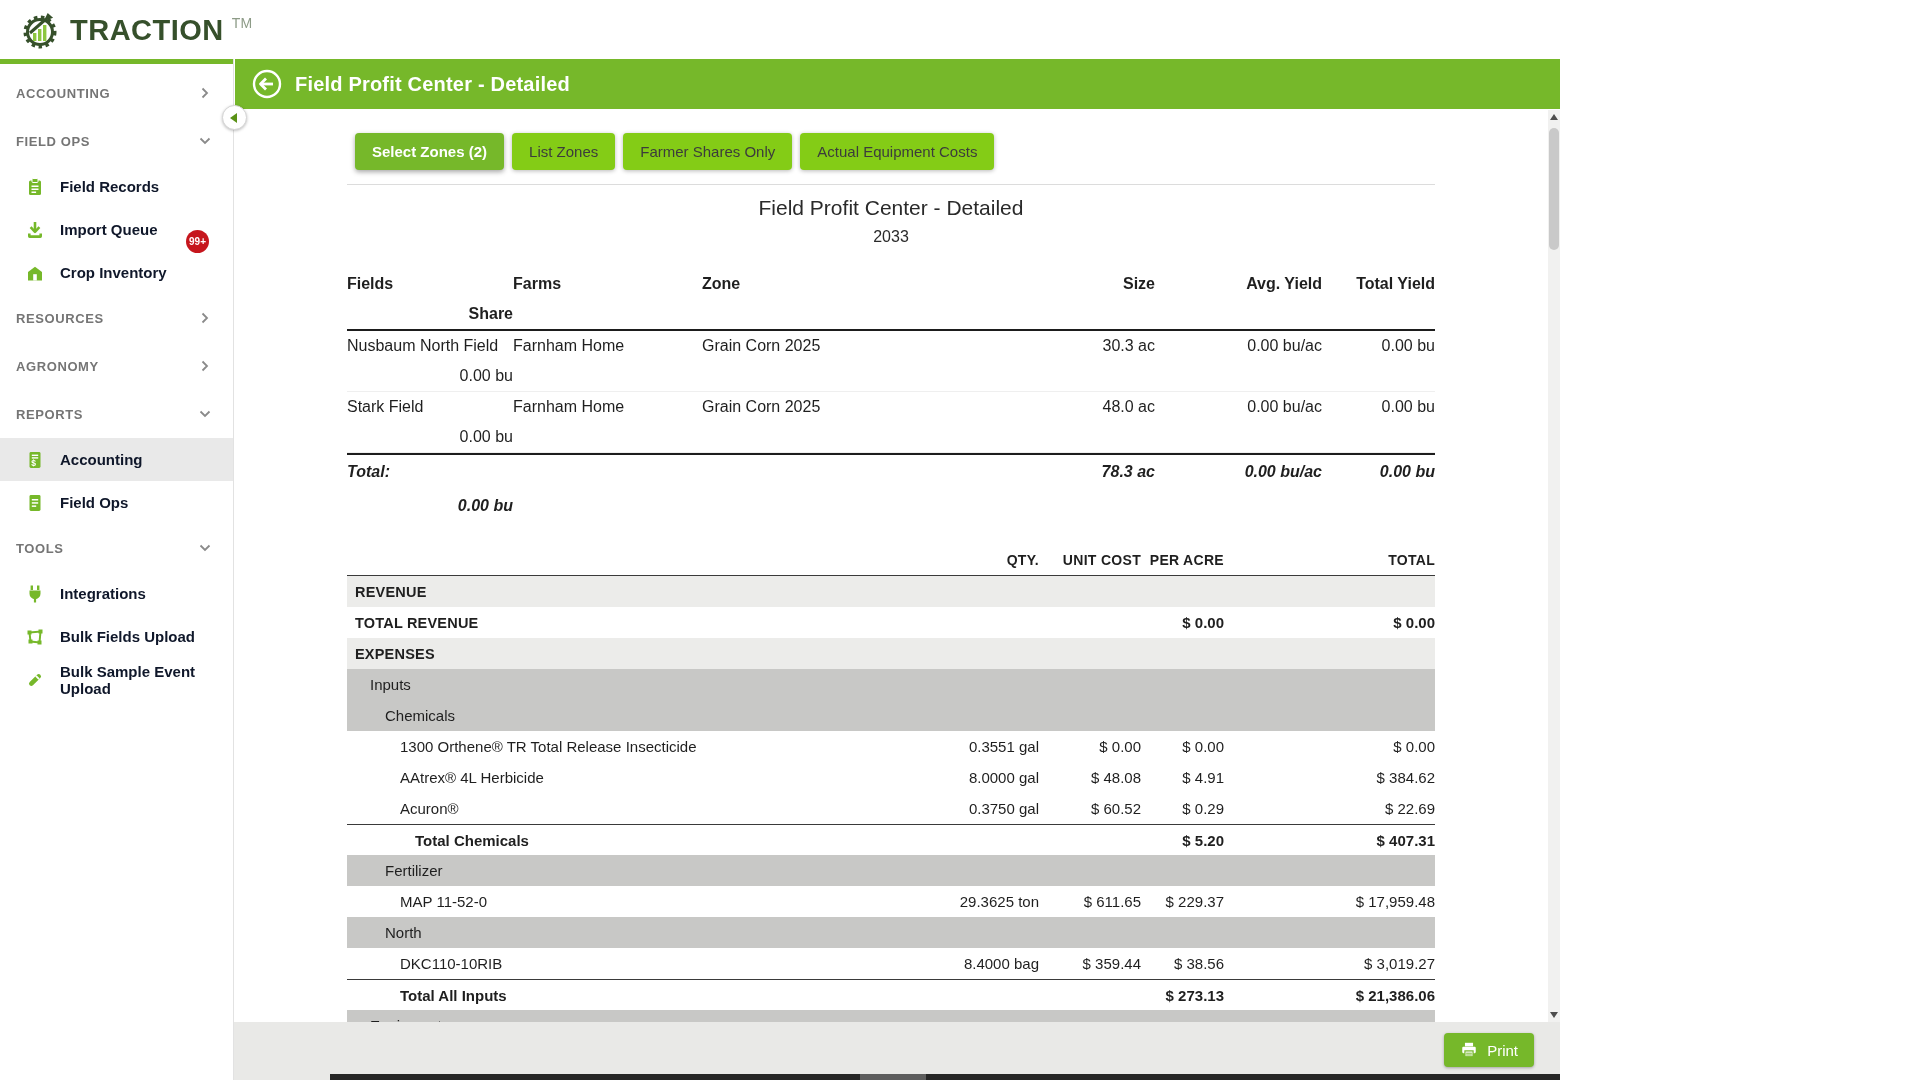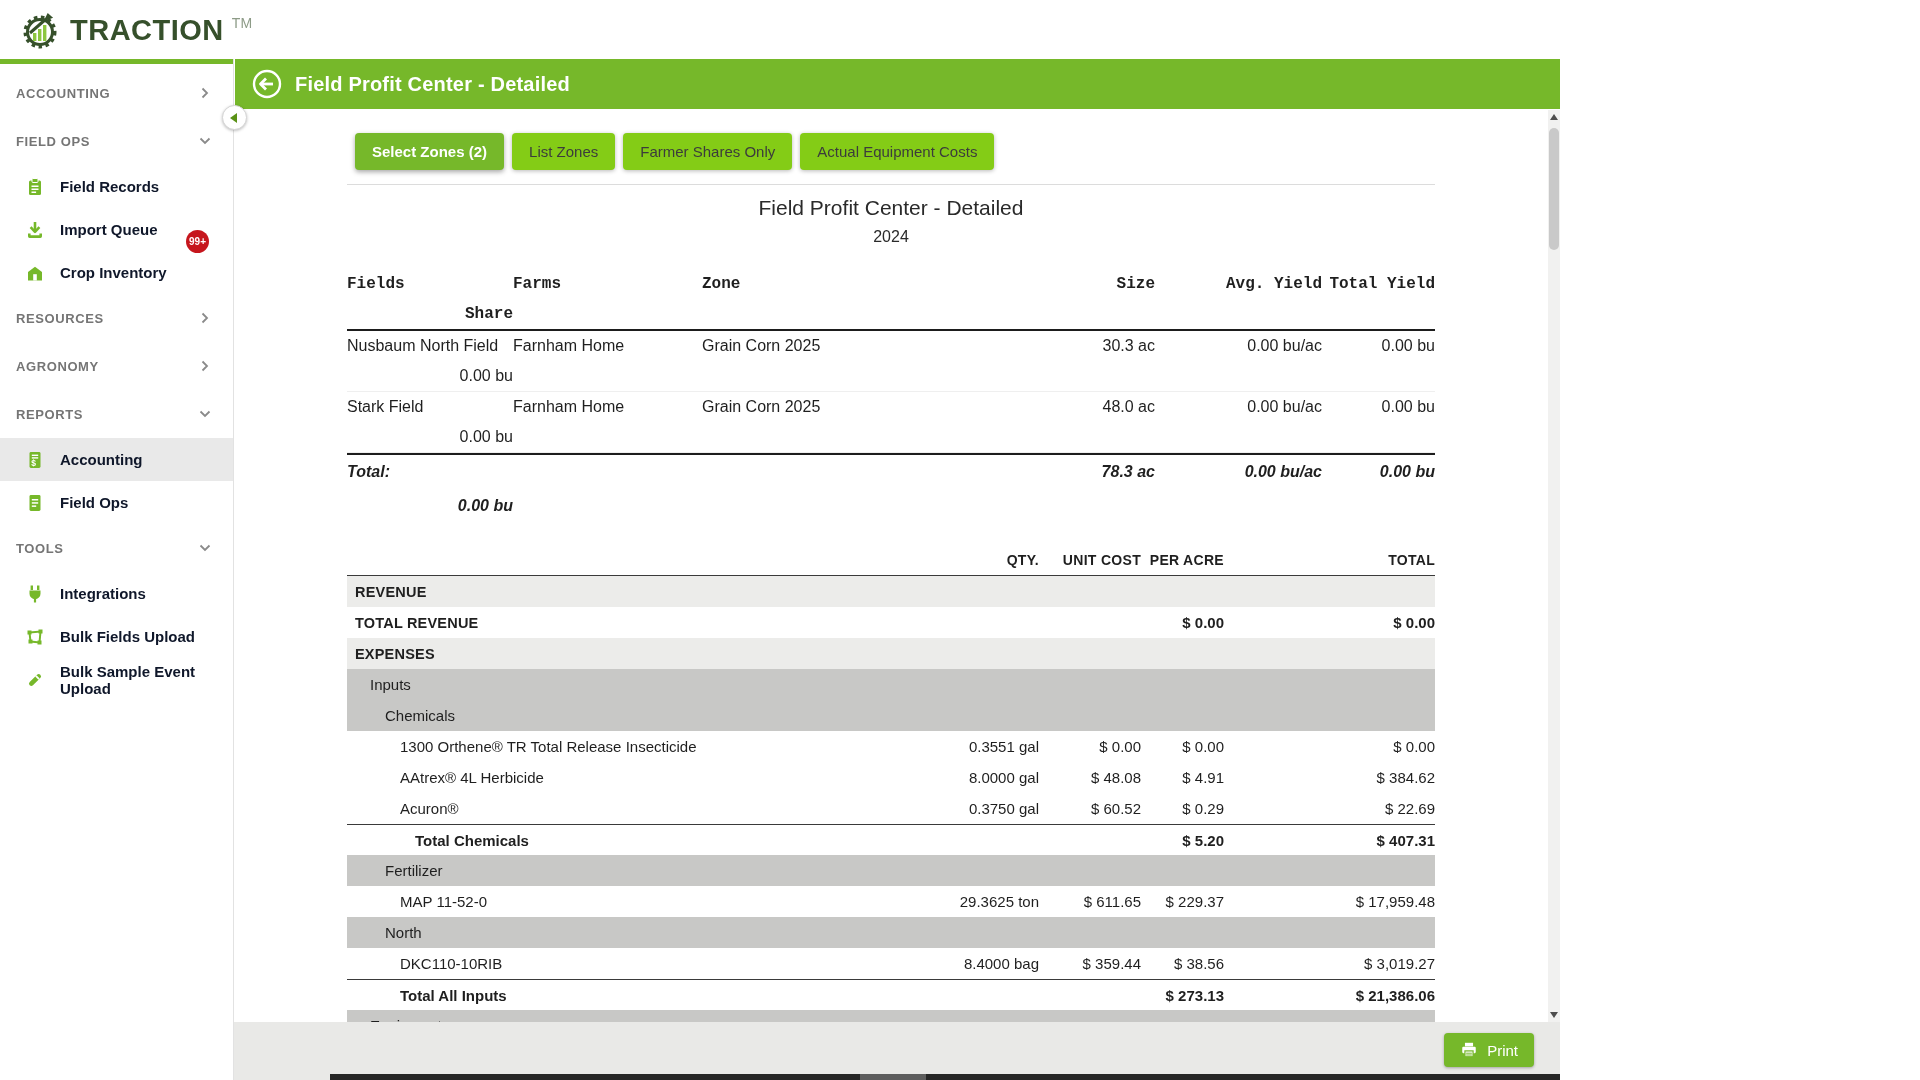--- a/index.html
+++ b/index.html
@@ -52,21 +52,21 @@
   .rule{border:none;border-top:1px solid #dcdcdc;margin:14px 0 0 0;}
   .rep-title{text-align:center;font-size:21px;color:#2a2a2a;margin-top:10px;height:26px;line-height:26px;}
   .rep-year{text-align:center;font-size:16px;color:#2a2a2a;margin-top:6px;height:20px;line-height:20px;}
 
   
   .ftable{margin-top:22px;}
   .frow{display:grid;grid-template-columns:166px 189px 291px 162px 167px 113px;align-items:center;}
   .frow > div{font-size:16px;line-height:30px;height:30px;white-space:nowrap;overflow:hidden;}
   .frow .r{text-align:right;}
   .fhead{border-bottom:2px solid #1d1d1d;}
-  .fhead > div{font-weight:bold;font-family:Liberation Mono, monospace;}
+  .fhead > div{font-weight:bold;}
   .fdata{border-bottom:1px solid #efefef;}
   .fdata:last-of-type{border-bottom:none;}
   .ftotal{border-top:2px solid #1d1d1d;}
   .ftotal > div{font-weight:bold;height:34px;line-height:34px;font-style:italic;}
 
   
   .pltable{margin-top:22px;}
   .plrow{display:grid;grid-template-columns:500px 192px 102px 83px 211px;align-items:center;
     min-height:31px;box-sizing:border-box;}
   .plrow > div{font-size:15px;white-space:nowrap;}
@@ -261,21 +261,21 @@
       <div class="toolbar">
           <button class="tb-btn active">Select Zones (2)</button>
           <button class="tb-btn">List Zones</button>
           <button class="tb-btn">Farmer Shares Only</button>
           <button class="tb-btn">Actual Equipment Costs</button>
         </div>
 
       <hr class="rule">
 
       <div class="rep-title">Field Profit Center - Detailed</div>
-      <div class="rep-year">2024</div>
+      <div class="rep-year">2033</div>
 
       <div class="ftable">
           <div class="frow fhead">
             <div>Fields</div>
             <div>Farms</div>
             <div>Zone</div>
             <div class="r">Size</div>
             <div class="r">Avg. Yield</div>
             <div class="r">Total Yield</div>
             <div class="r">Share</div>

